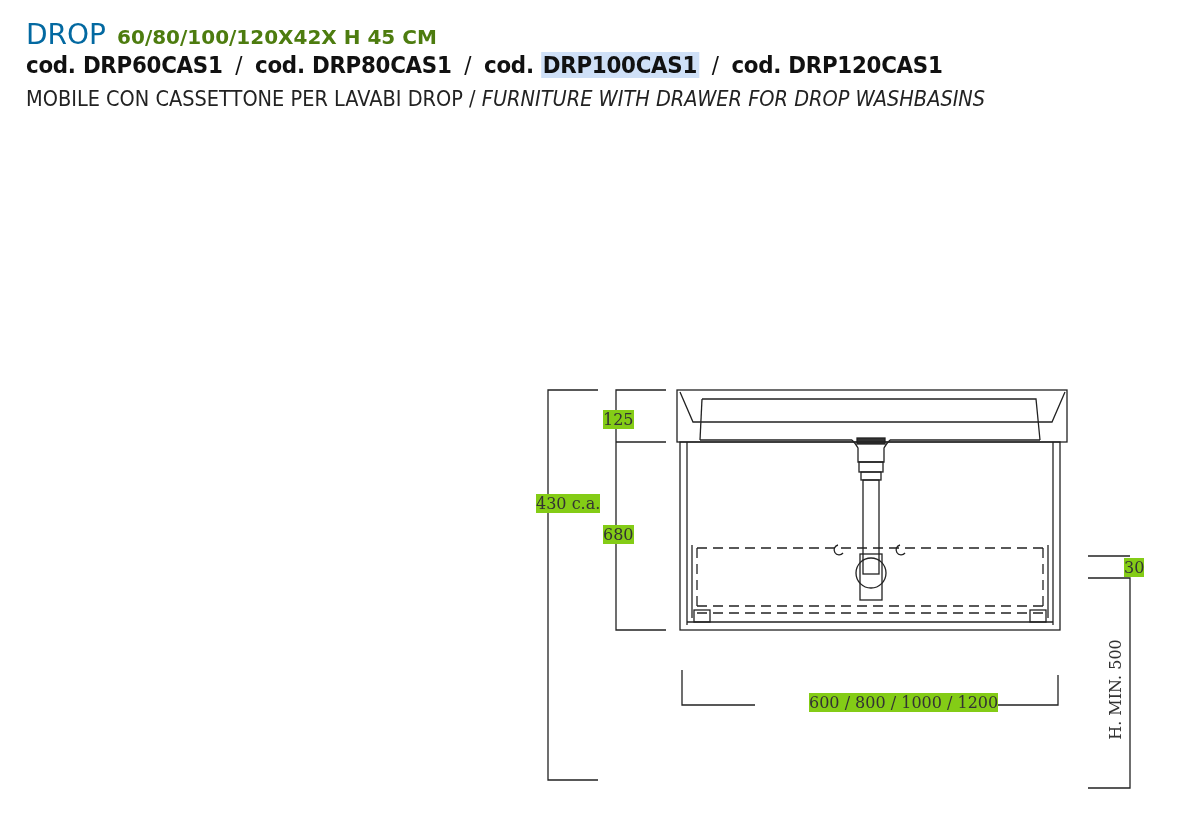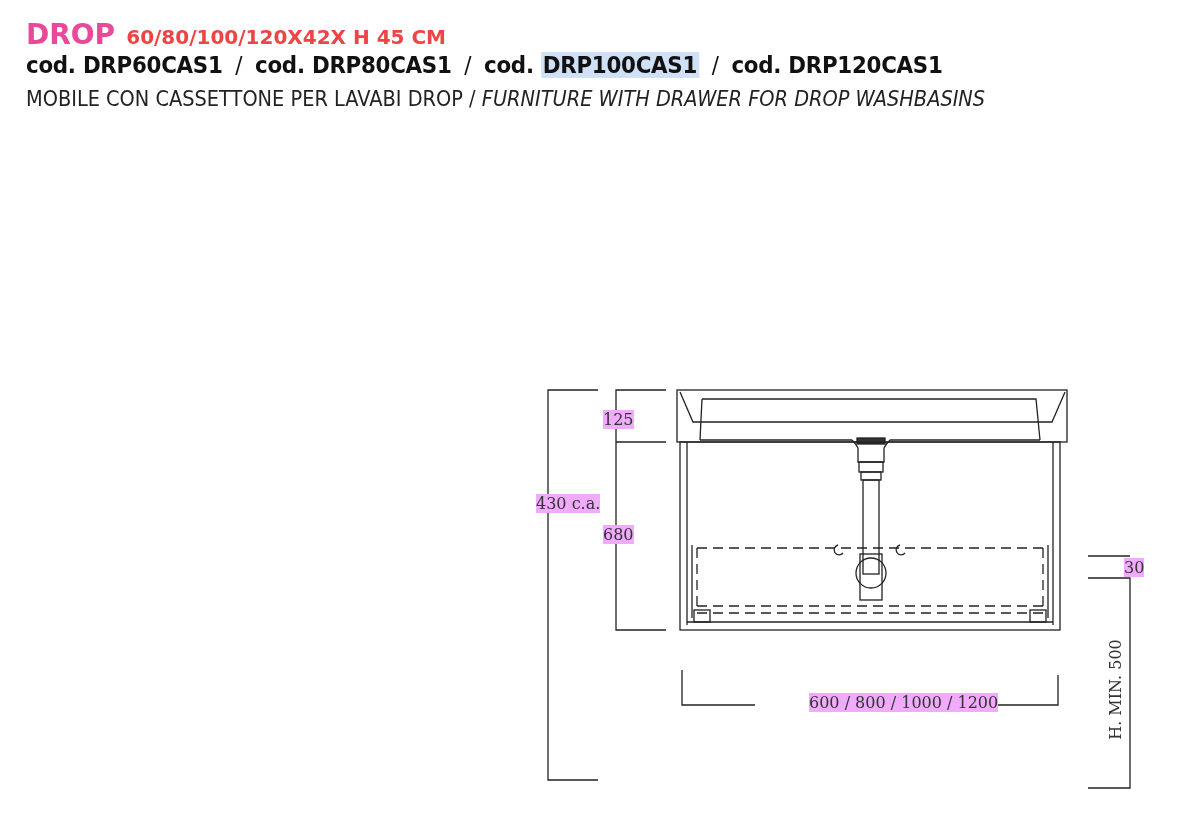--- a/index.html
+++ b/index.html
@@ -1,25 +1,25 @@
 <!DOCTYPE html>
 <html><head>
 <meta charset="utf-8">
 <style>
   html, body { margin:0; padding:0; background:#ffffff; }
   body { width:1197px; height:825px; position:relative; overflow:hidden; font-family:"DejaVu Sans", sans-serif; color:#111; }
   .title-line { position:absolute; left:26px; top:18px; white-space:nowrap; }
-  .brand { font-weight:bold; font-size:28px; letter-spacing:0px; color:#ec4899; }
-  .dims { font-weight:bold; font-size:20px; color:#ef4444; margin-left:6px; }
+  .brand { font-weight:normal; font-size:28px; letter-spacing:0px; color:#0369a1; }
+  .dims { font-weight:bold; font-size:20px; color:#4d7c0f; margin-left:6px; }
   .codes { position:absolute; left:26px; top:52px; font-size:23px; font-weight:bold; white-space:nowrap; letter-spacing:-0.3px; color:#111; transform:scaleX(0.93); transform-origin:left center; }
   .codes .sep { font-weight:normal; margin:0 6px; }
   .codes .hl { background:#cfe0f7; padding:0 2px; }
   .desc { position:absolute; left:26px; top:86px; font-size:22px; white-space:nowrap; color:#222; transform:scaleX(0.88); transform-origin:left center; }
   .desc .en { font-style:italic; }
-  .dimlabel { position:absolute; font-family:"DejaVu Serif", serif; font-size:16px; color:#333; background:#f0abfc; }
+  .dimlabel { position:absolute; font-family:"DejaVu Serif", serif; font-size:16px; color:#333; background:#84cc16; }
   svg { position:absolute; left:0; top:0; }
 </style>
 </head>
 <body>
 
 <div class="title-line">
   <span class="brand">DROP</span>
   <span class="dims">60/80/100/120X42X H 45 CM</span>
 </div>
 

